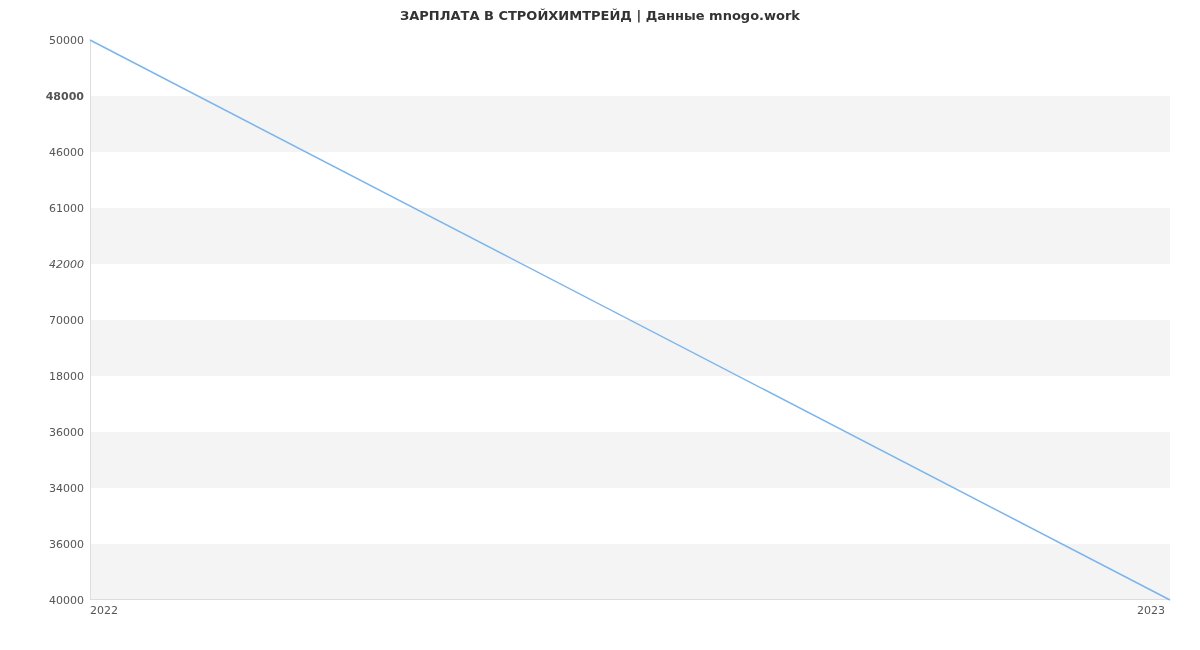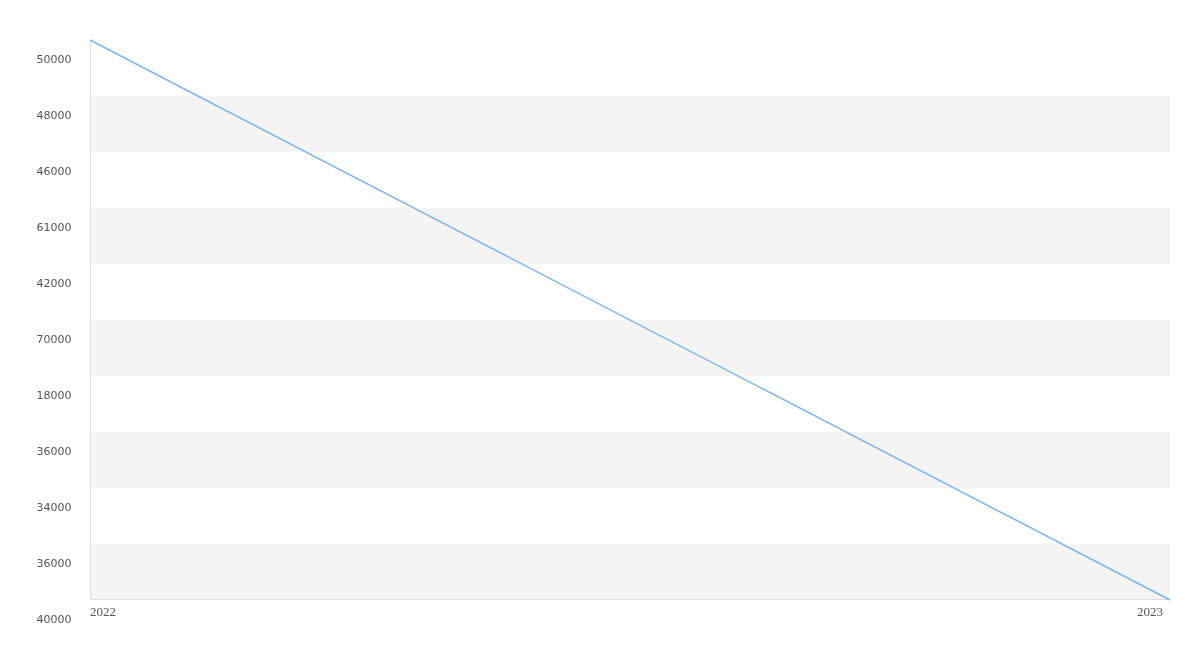--- a/index.html
+++ b/index.html
@@ -51,63 +51,62 @@
   .axis-line-bottom {
     position: absolute;
     left: 0; right: 0; bottom: 0;
     height: 1px;
     background: #dddddd;
   }
   .y-tick-label {
     position: absolute;
     right: 1116px; 
     width: 60px;
-    text-align: center;
+    text-align: right;
     font-size: 11px;
     color: #555555;
     transform: translateY(-50%);
-    margin-top: 19px;
   }
   .x-tick-label {
     position: absolute;
     top: 604px;
-    font-size: 13px;
+    font-size: 11px;
     color: #555555;
-    font-family: Liberation Serif, serif;
   }
   svg.line-layer {
     position: absolute;
     left: 0; top: 0;
     width: 1080px;
     height: 560px;
     overflow: visible;
   }
   .series-line {
     fill: none;
     stroke: #7cb5ec;
     stroke-width: 1.5;
   }
 </style>
 </head>
 <body>
 
 <div class="chart-wrap">
 
+  <div class="title">ЗАРПЛАТА В  СТРОЙХИМТРЕЙД | Данные mnogo.work</div>
 
   <div id="y-ticks">
       <div class="y-tick-label" style="top: 600px;">40000</div>
       <div class="y-tick-label" style="top: 544px;">36000</div>
       <div class="y-tick-label" style="top: 488px;">34000</div>
       <div class="y-tick-label" style="top: 432px;">36000</div>
       <div class="y-tick-label" style="top: 376px;">18000</div>
       <div class="y-tick-label" style="top: 320px;">70000</div>
-      <div class="y-tick-label" style="top: 264px;">42000</div>
+      <div class="y-tick-label" style="top: 264px; font-style: italic;">42000</div>
       <div class="y-tick-label" style="top: 208px;">61000</div>
       <div class="y-tick-label" style="top: 152px;">46000</div>
-      <div class="y-tick-label" style="top: 96px;">48000</div>
+      <div class="y-tick-label" style="top: 96px; font-weight: bold;">48000</div>
       <div class="y-tick-label" style="top: 40px;">50000</div>
     </div>
 
   <div id="x-ticks">
       <div class="x-tick-label" style="left: 90px;">2022</div>
       <div class="x-tick-label" style="left: 1137px;">2023</div>
     </div>
 
   <div class="plot-area">
     <div id="bands">

